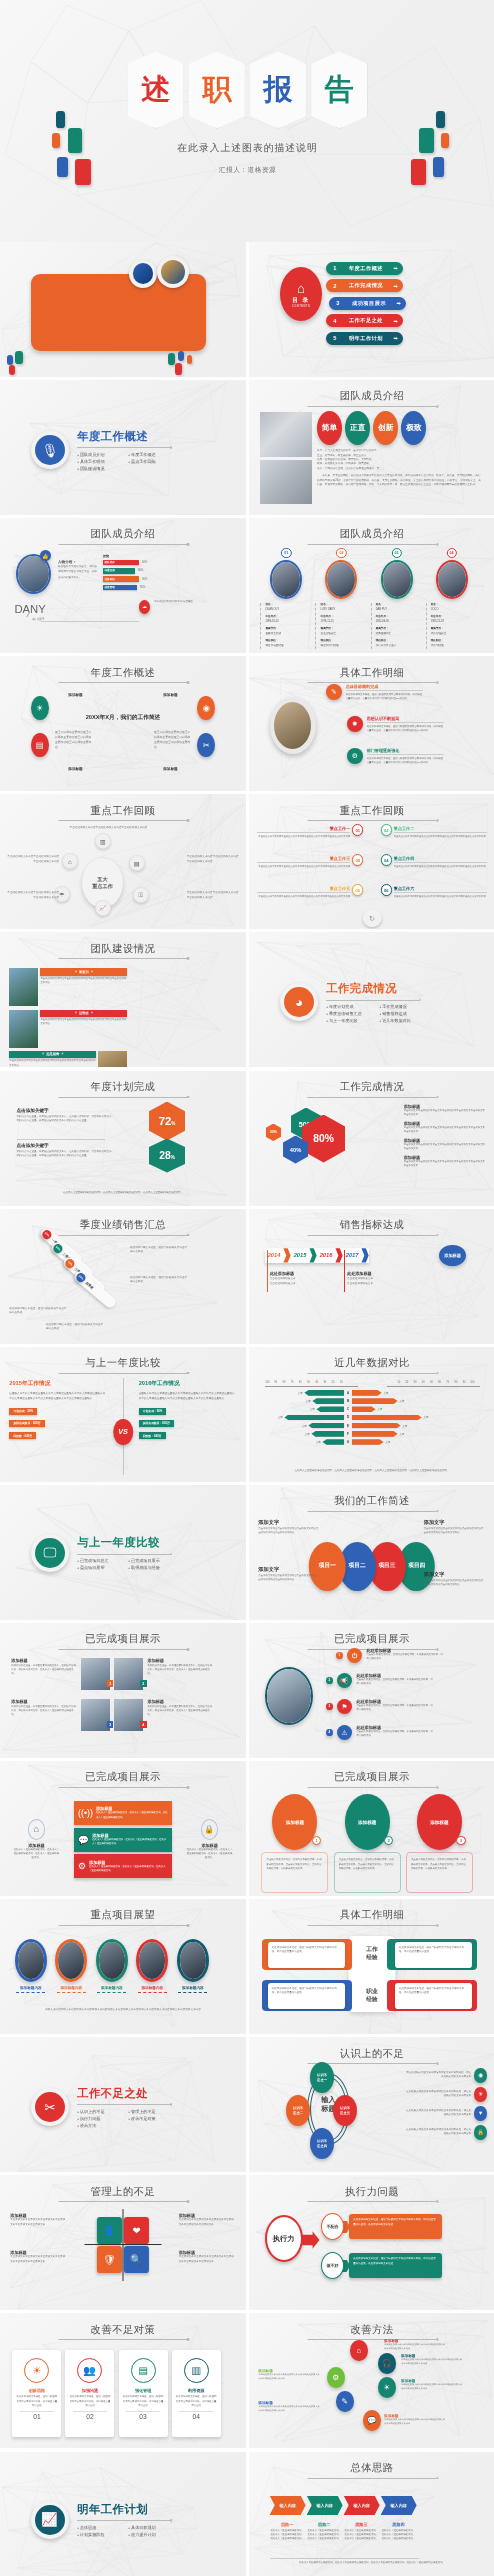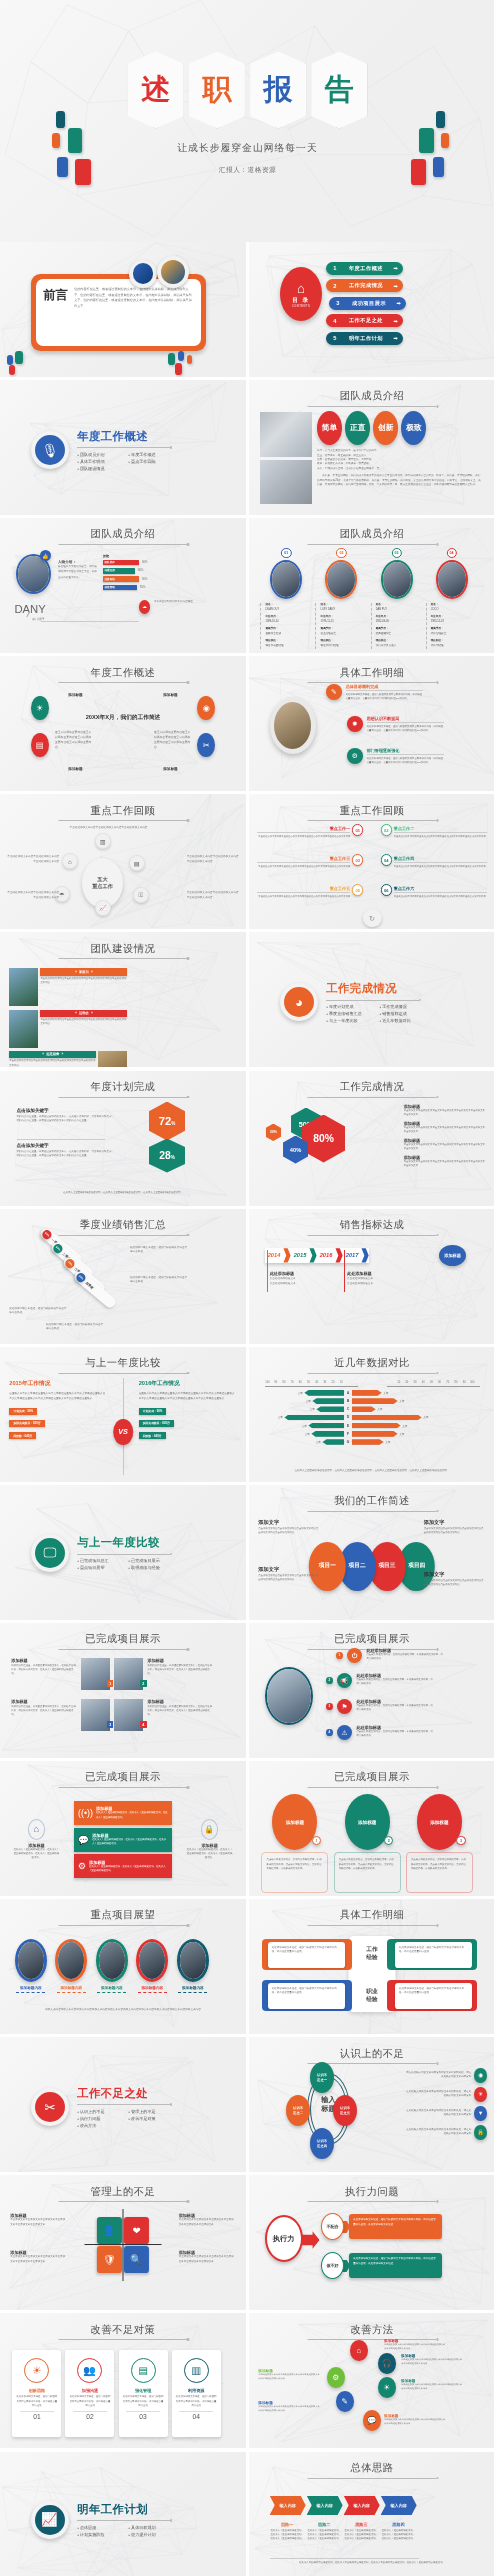--- a/index.html
+++ b/index.html
@@ -116,21 +116,21 @@
         </g>
       </svg>
     </div>
     <div class="hero-inner">
       <div class="hex-row">
         <div class="hexcard hx1">述</div>
         <div class="hexcard hx2">职</div>
         <div class="hexcard hx3">报</div>
         <div class="hexcard hx4">告</div>
       </div>
-      <div class="hero-sub">让成长步履穿金山网络每一天</div>
+      <div class="hero-sub">在此录入上述图表的描述说明</div>
       <div class="hero-author">汇报人：道格资源</div>
     </div>
 
     <div class="deco" style="left:52px;top:111px;width:57px;height:82px;">
       <div class="chip" style="left:4.1px;top:0;width:8.8px;height:17px;background:#105b6e;"></div>
       <div class="chip" style="left:0;top:21.6px;width:7.7px;height:15.5px;background:#e8622a;"></div>
       <div class="chip" style="left:15.5px;top:17px;width:14.4px;height:25px;background:#14866f;"></div>
       <div class="chip" style="left:5.2px;top:46px;width:11.3px;height:19.6px;background:#2f62b5;"></div>
       <div class="chip" style="left:23px;top:48px;width:15.5px;height:26px;background:#e03131;"></div>
     </div>
@@ -146,24 +146,20 @@
   <div class="grid" id="grid">
       <div class="slide thumb">
         <div class="poly">
     <svg viewBox="0 0 470 262" preserveAspectRatio="none">
       <g fill="none" stroke="#dcdee3" stroke-width="1">
               <path d="M338 25 L452 66 L241 113 Z M90 151 L429 75 L65 179 Z M4 170 L115 103 L40 229 Z M452 66 L457 105 L154 91 Z M429 75 L241 113 L11 224 Z M115 103 L65 179 L298 1 Z M457 105 L40 229 L323 95 Z M241 113 L154 91 L109 62 Z M65 179 L11 224 L446 33 Z M40 229 L298 1 L338 25 Z M154 91 L323 95 L90 151 Z M11 224 L109 62 L4 170 Z M298 1 L446 33 L452 66 Z M323 95 L338 25 L429 75 Z M109 62 L90 151 L115 103 Z M446 33 L4 170 L457 105 Z "></path>
             </g>
     </svg>
         </div>
       <div style="position:absolute;left:31px;top:32px;width:175px;height:77px;background:#e8622a;border-radius:9.3px;box-shadow:0 2.1px 4.6px rgba(0,0,0,.2);"></div>
-      <div style="position:absolute;left:36px;top:37px;width:165px;height:67px;background:#fff;border-radius:7.2px;padding:8.2px 7.2px;display:flex;gap:6.2px;">
-        <div style="font-size:12.4px;font-weight:bold;color:#333;white-space:nowrap;">前言</div>
-        <div class="body-txt" style="flex:1;font-size:3.1px;line-height:1.8;">您的内容打在这里，或者通过复制您的文本后，在此框中选择粘贴，并选择只保留文字。您的内容打在这里，或者通过复制您的文本后，在此框中选择粘贴，并选择只保留文字。您的内容打在这里，或者通过复制您的文本后，在此框中选择粘贴，并选择只保留文字。</div>
-      </div>
       <div style="position:absolute;left:129px;top:17.5px;width:28px;height:28px;border-radius:50%;background:#f2f2f2;box-shadow:0 1.5px 3.1px rgba(0,0,0,.25);display:flex;align-items:center;justify-content:center;">
         <div class="ph-img" style="width:20.6px;height:20.6px;border-radius:50%;background-image:linear-gradient(135deg,#2f62b5,#0d3a74);"></div>
         </div>
       <div style="position:absolute;left:157px;top:14.4px;width:32px;height:32px;border-radius:50%;background:#f2f2f2;box-shadow:0 1.5px 3.1px rgba(0,0,0,.25);display:flex;align-items:center;justify-content:center;">
         <div class="ph-img" style="width:24px;height:24px;border-radius:50%;background-image:linear-gradient(135deg,#e8a33d,#1f4f86);"></div>
         </div>
       <div style="position:absolute;left:5.2px;bottom:4.1px;width:41px;height:23px;">
         <div class="chip" style="left:2.1px;top:5.2px;width:5.7px;height:10.3px;background:#2f62b5;"></div>
         <div class="chip" style="left:10.3px;top:1px;width:7.2px;height:13.4px;background:#14866f;"></div>
         <div class="chip" style="left:4.1px;top:15.5px;width:6.2px;height:9.3px;background:#e03131;"></div>

